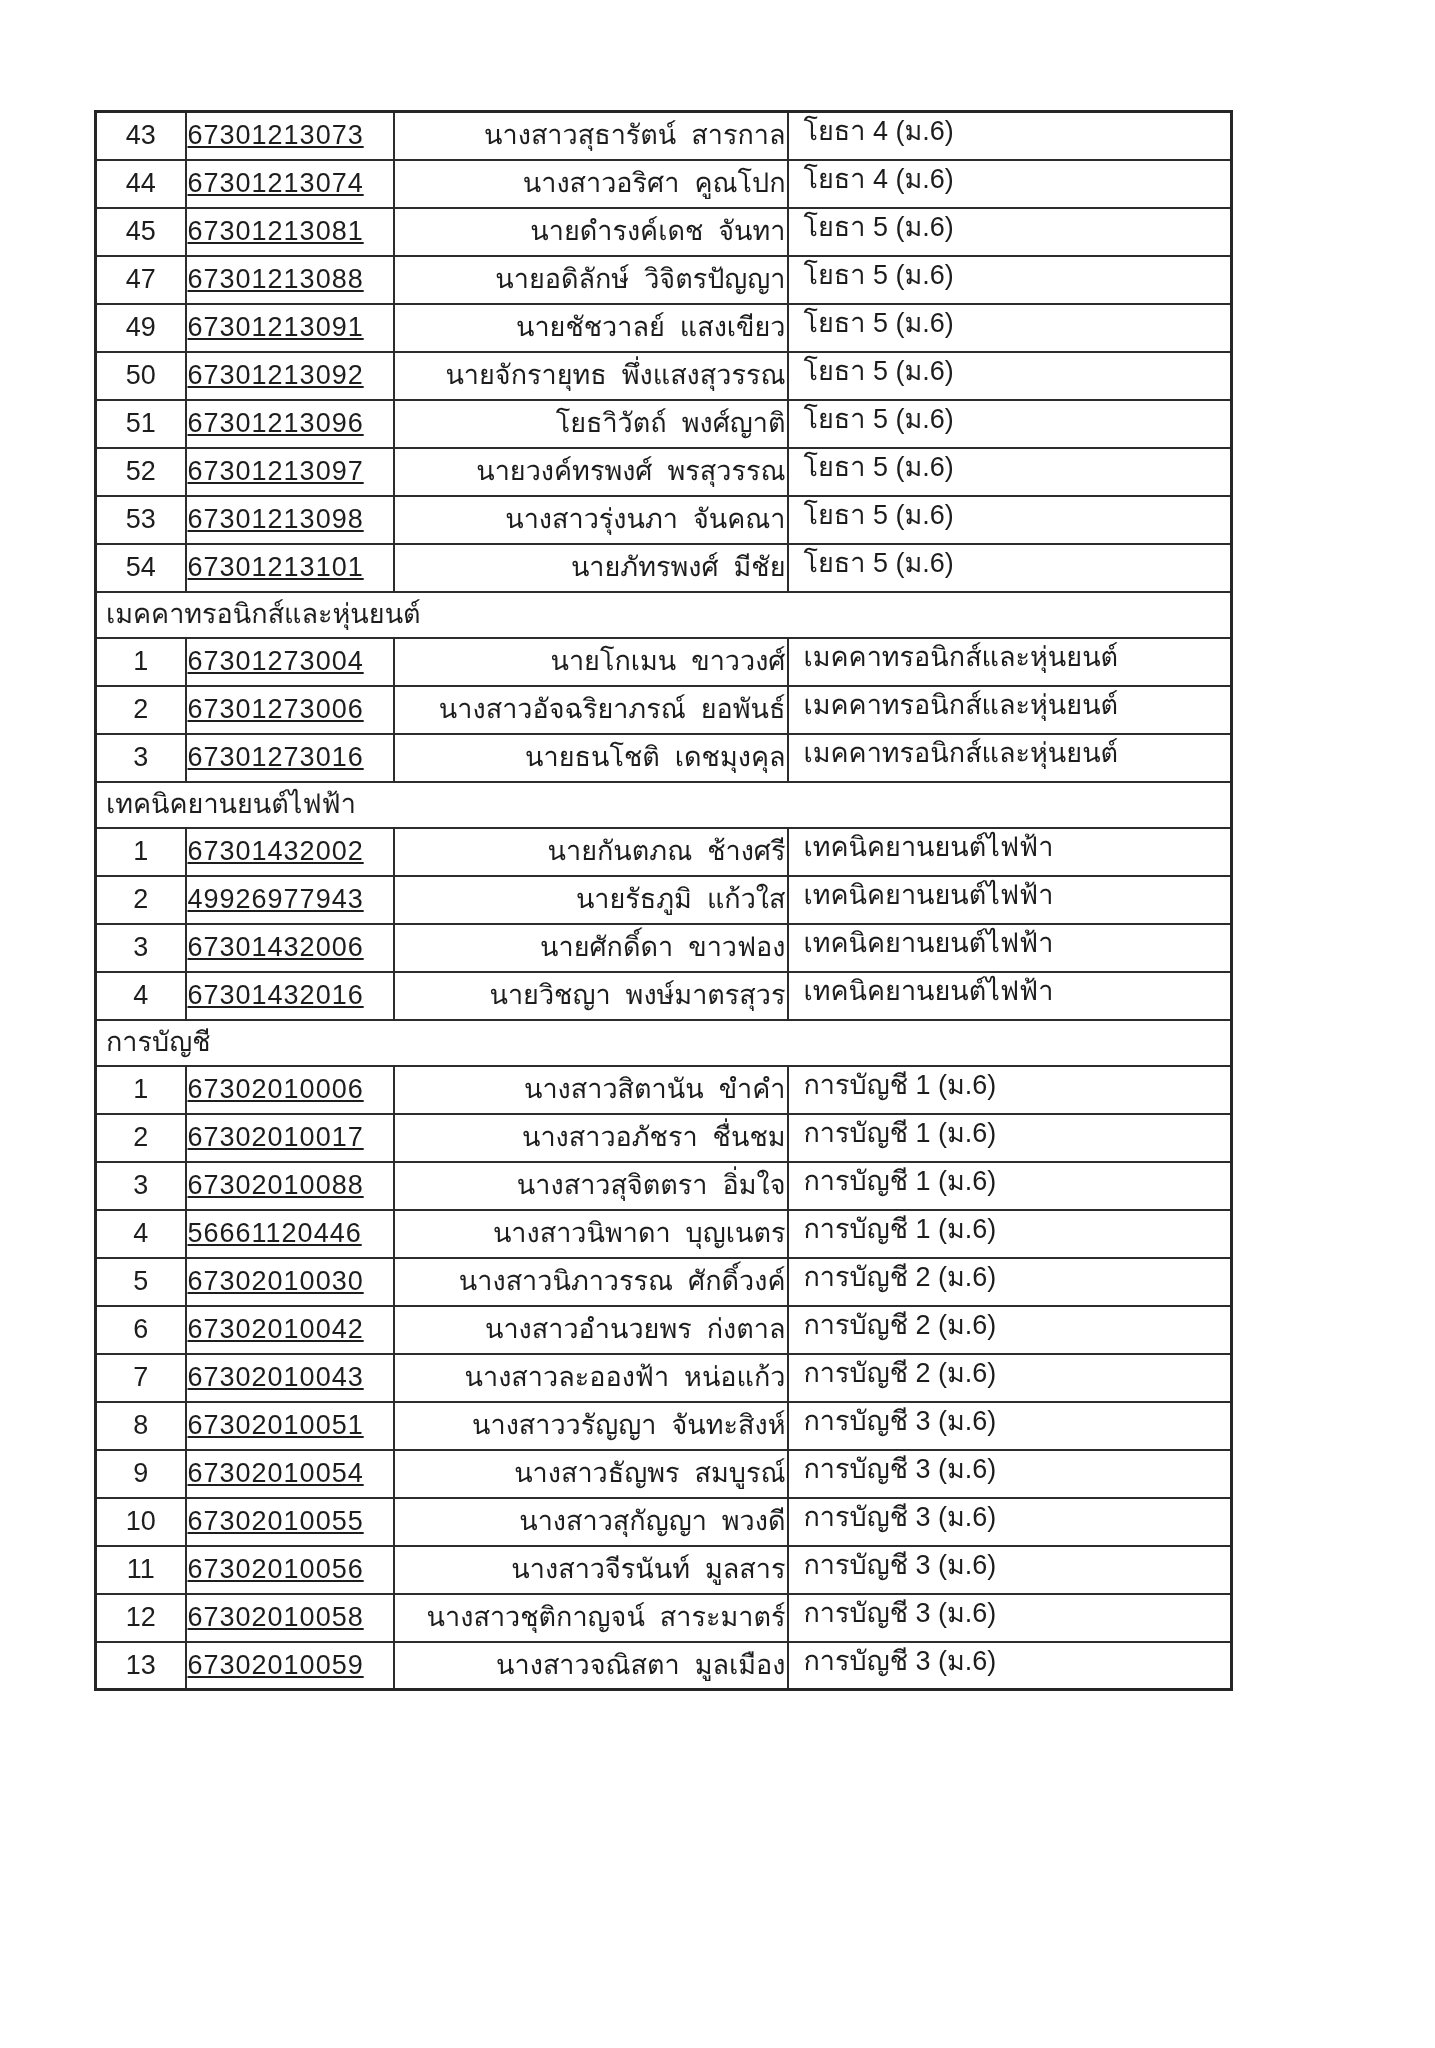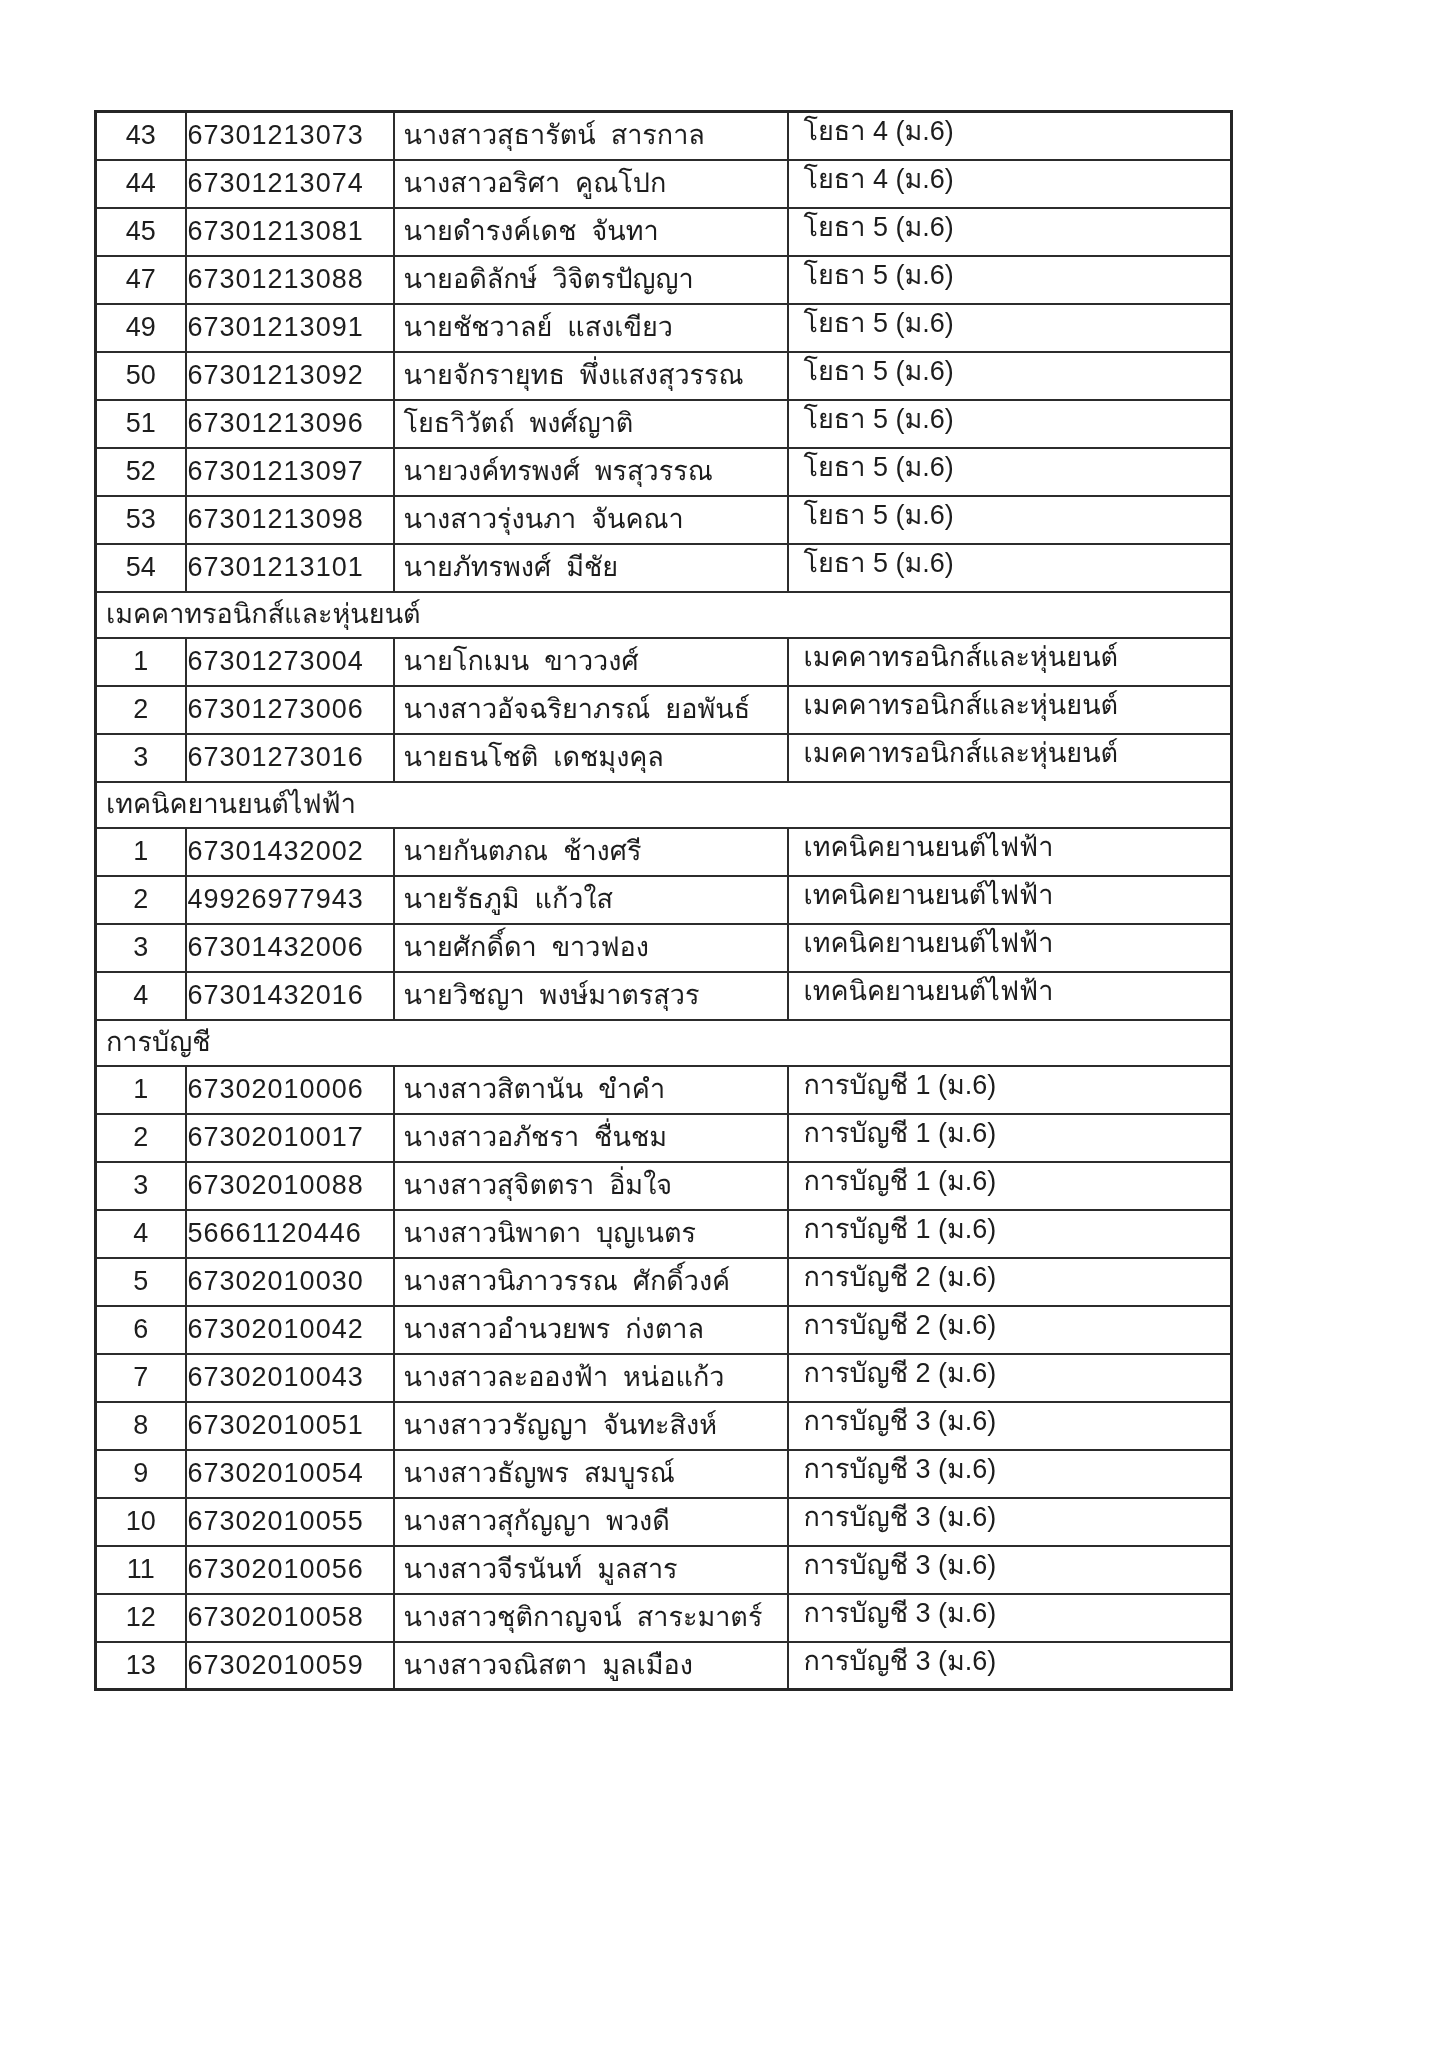--- a/index.html
+++ b/index.html
@@ -25,22 +25,22 @@
   table.roster td {
     border: 2px solid #2c2c2c;
     font-size: 27px;
     line-height: 1.15;
     color: #1d1d1d;
     overflow: hidden;
   }
   tr.data-row  { height: 48px; }
   tr.header-row{ height: 46px; }
   td.c-no   { text-align: center; vertical-align: middle; }
-  td.c-id   { vertical-align: middle; letter-spacing: 1px; }
-  td.c-name { padding-left: 9px;  vertical-align: middle; white-space: pre; }
+  td.c-id   { vertical-align: middle; letter-spacing: 1px; text-decoration: underline; }
+  td.c-name { padding-left: 9px;  vertical-align: middle; white-space: pre; text-align: right; }
   td.c-prog { padding: 3px 0 0 15px; vertical-align: top; }
   td.c-header { padding-left: 9px; vertical-align: middle; }
 </style>
 </head>
 <body>
 
 <div class="page">
   <table class="roster">
     <colgroup>
       <col style="width:90px">

